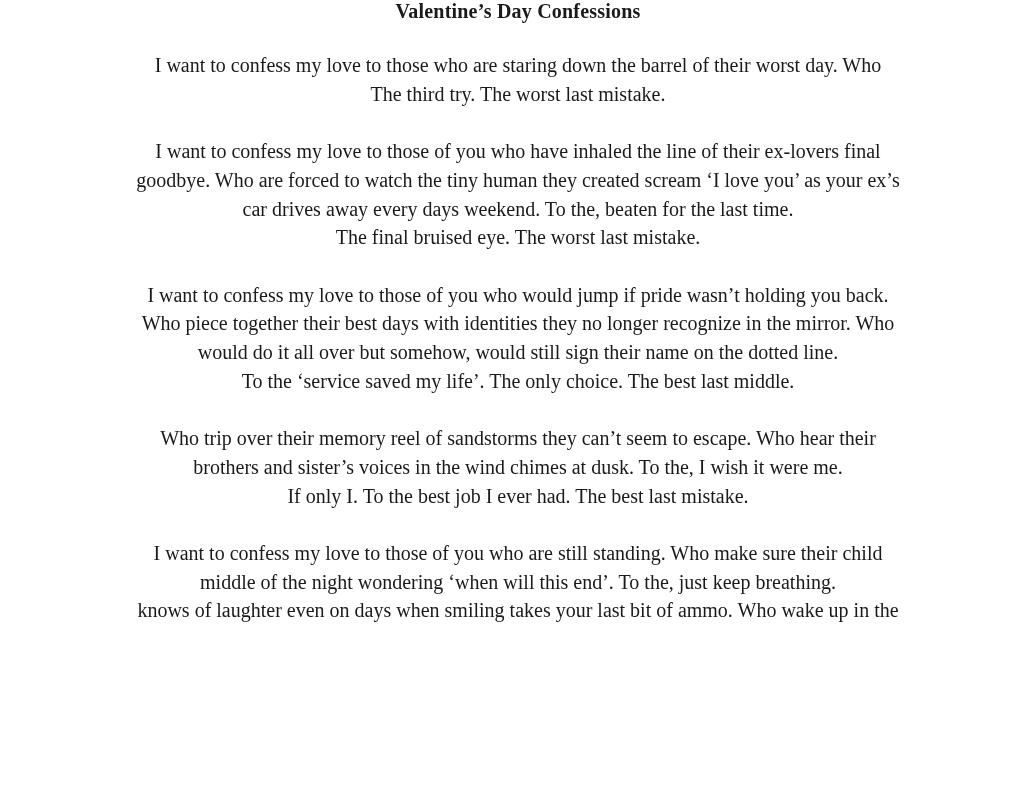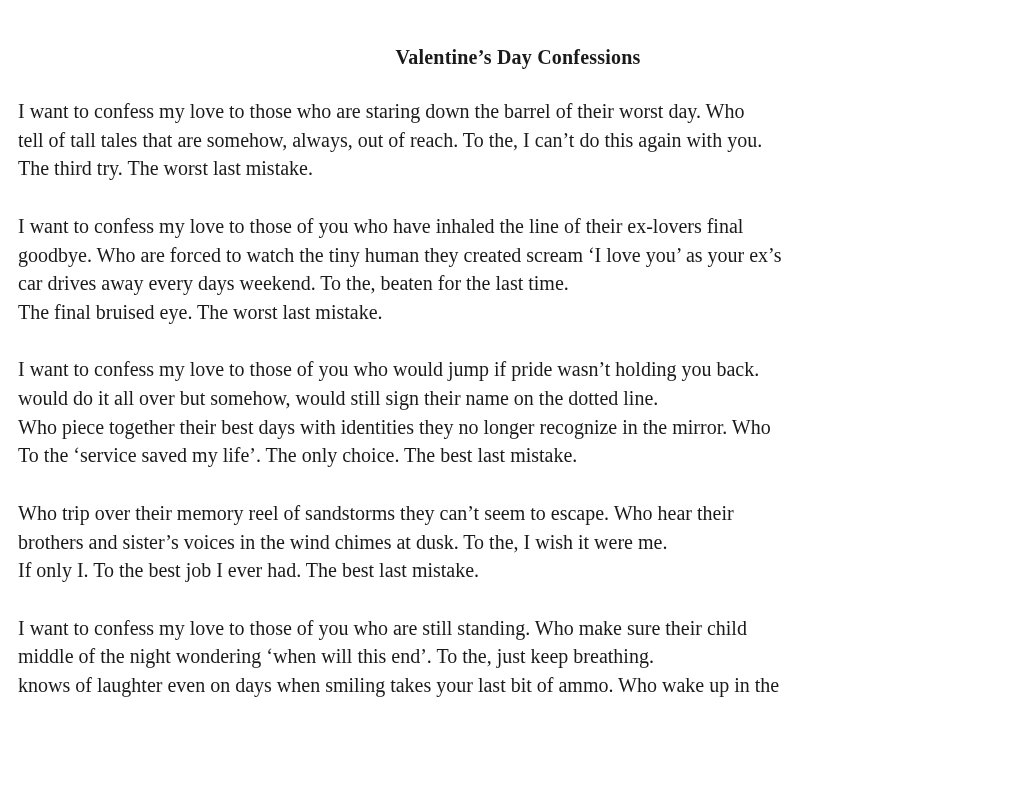--- a/index.html
+++ b/index.html
@@ -7,21 +7,20 @@
     padding: 0;
     width: 1036px;
     height: 800px;
     background: #ffffff;
     overflow: hidden;
   }
   .page {
     box-sizing: border-box;
     width: 1036px;
     height: 800px;
-    padding-top: 46px;
     font-family: "Liberation Serif", "DejaVu Serif", serif;
     color: #1a1a1a;
   }
   .title {
     margin: 0 0 28px 0;
     font-size: 20px;
     line-height: 23px;
     font-weight: bold;
     text-align: center;
     letter-spacing: 0.2px;
@@ -29,49 +28,48 @@
   .stanza {
     margin: 0 auto 28.7px auto;
     width: 1000px;
   }
   .stanza:last-child {
     margin-bottom: 0;
   }
   .line {
     font-size: 20px;
     line-height: 28.7px;
-    text-align: left;
+    text-align: center;
     white-space: nowrap;
   }
 </style>
 </head>
 <body>
 
 <main class="page">
 
   <h1 class="title">Valentine’s Day Confessions</h1>
 
   <section class="stanza">
     <div class="line">I want to confess my love to those who are staring down the barrel of their worst day. Who</div>
-    <div class="line">tell of tall tales that are somehow, always, out of reach. To the, I can’t do this again with you.</div>
     <div class="line">The third try. The worst last mistake.</div>
   </section>
 
   <section class="stanza">
     <div class="line">I want to confess my love to those of you who have inhaled the line of their ex-lovers final</div>
     <div class="line">goodbye. Who are forced to watch the tiny human they created scream ‘I love you’ as your ex’s</div>
     <div class="line">car drives away every days weekend. To the, beaten for the last time.</div>
     <div class="line">The final bruised eye. The worst last mistake.</div>
   </section>
 
   <section class="stanza">
     <div class="line">I want to confess my love to those of you who would jump if pride wasn’t holding you back.</div>
+    <div class="line">Who piece together their best days with identities they no longer recognize in the mirror. Who</div>
     <div class="line">would do it all over but somehow, would still sign their name on the dotted line.</div>
-    <div class="line">Who piece together their best days with identities they no longer recognize in the mirror. Who</div>
-    <div class="line">To the ‘service saved my life’. The only choice. The best last mistake.</div>
+    <div class="line">To the ‘service saved my life’. The only choice. The best last middle.</div>
   </section>
 
   <section class="stanza">
     <div class="line">Who trip over their memory reel of sandstorms they can’t seem to escape. Who hear their</div>
     <div class="line">brothers and sister’s voices in the wind chimes at dusk. To the, I wish it were me.</div>
     <div class="line">If only I. To the best job I ever had. The best last mistake.</div>
   </section>
 
   <section class="stanza">
     <div class="line">I want to confess my love to those of you who are still standing. Who make sure their child</div>

